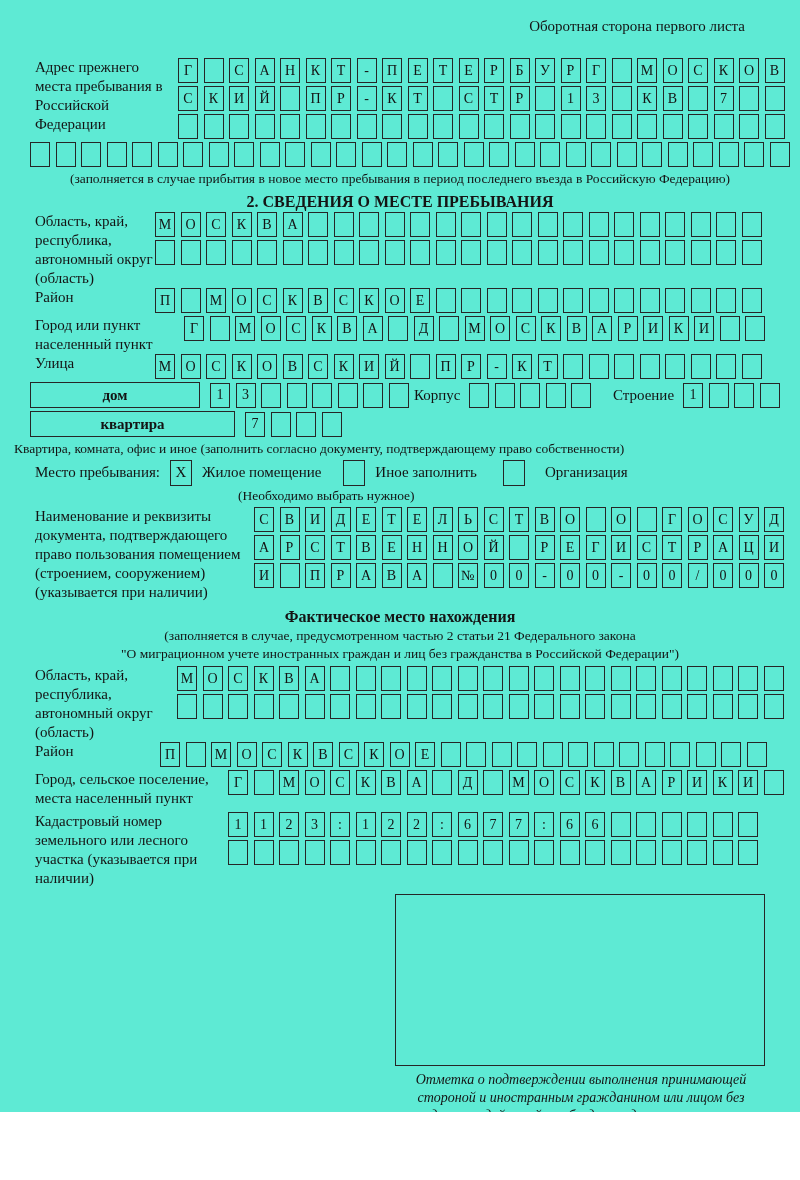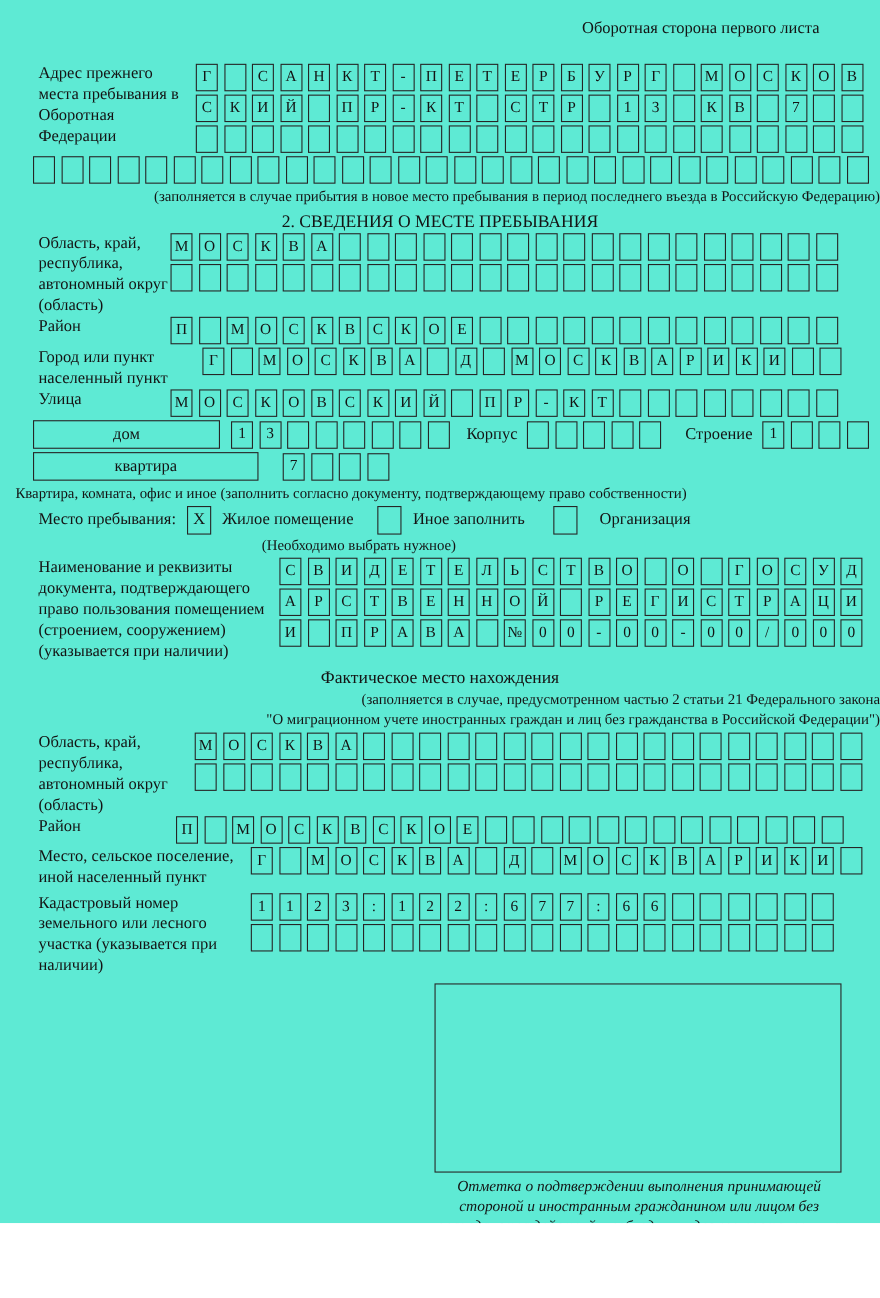--- a/index.html
+++ b/index.html
@@ -18,28 +18,28 @@
   .box {
     box-sizing:border-box; flex:0 0 auto;
     width:20px; height:25px; margin-right:5.5px;
     border:1.5px solid #262626;
     display:inline-flex; align-items:center; justify-content:center;
     font-size:14px; line-height:1;
   }
   .widebox {
     box-sizing:border-box; border:1.5px solid #262626; height:26px;
     display:flex; align-items:center; justify-content:center;
-    font-size:15px; flex:0 0 auto;
+    font-size:15px; flex:0 0 auto;font-weight:bold;
   }
   .hrow { display:flex; align-items:center; }
-  .inline-label { font-size:15px; margin:0 9px 0 10px; }
+  .inline-label { font-size:15px; margin:0 9px 0 0; }
 
   .caption { font-size:13.5px; line-height:18px; }
-  .center { text-align:right; }
-  .sec-title { text-align:center; font-weight:normal; font-size:16px; line-height:21px; margin-top:3px; }
+  .center { text-align:center; }
+  .sec-title { text-align:center; font-weight:bold; font-size:16px; line-height:21px; margin-top:3px; }
 
   .checkbox {
     box-sizing:border-box; width:22px; height:26px; border:1.5px solid #262626;
     display:inline-flex; align-items:center; justify-content:center;
     font-size:15px; margin:0 10px; flex:0 0 auto;
   }
   .stayrow { display:flex; align-items:center; font-size:15px; margin-left:35px; height:29px; }
 
   .markbox {
     box-sizing:border-box; margin:6px 0 0 395px; width:370px; height:172px;
@@ -48,21 +48,21 @@
   .markcaption { margin:5px 0 0 393px; width:376px; text-align:center; font-size:14px; line-height:18px;font-style:italic; }
 </style>
 </head>
 <body>
 
 <div class="page">
 
   <div class="hdr">Оборотная сторона первого листа</div>
 
   <div class="field" style="margin-top:20px">
-    <div class="flabel" style="width:178px">Адрес прежнего места пребывания в Оборотная Федерации</div>
+    <div class="flabel" style="width:178px">Адрес прежнего места пребывания в Российской Федерации</div>
     <div class="rows">
       <div class="boxrow">
           <span class="box">Г</span>
           <span class="box"></span>
           <span class="box">С</span>
           <span class="box">А</span>
           <span class="box">Н</span>
           <span class="box">К</span>
           <span class="box">Т</span>
           <span class="box">-</span>
@@ -349,21 +349,21 @@
     <div class="inline-label" style="margin-left:16px">Строение</div>
     <div class="boxrow" style="margin-bottom:0">
         <span class="box">1</span>
         <span class="box"></span>
         <span class="box"></span>
         <span class="box"></span>
       </div>
   </div>
 
   <div class="hrow" style="margin-left:30px; margin-bottom:3px">
-    <div class="widebox" style="width:205px; margin-right:22px">квартира</div>
+    <div class="widebox" style="width:205px; margin-right:10px">квартира</div>
     <div class="boxrow" style="margin-bottom:0">
         <span class="box">7</span>
         <span class="box"></span>
         <span class="box"></span>
         <span class="box"></span>
       </div>
   </div>
   <div class="caption" style="margin-left:14px">Квартира, комната, офис и иное (заполнить согласно документу, подтверждающему право собственности)</div>
 
   <div class="stayrow">
@@ -540,21 +540,21 @@
           <span class="box"></span>
           <span class="box"></span>
           <span class="box"></span>
           <span class="box"></span>
           <span class="box"></span>
         </div>
       </div>
   </div>
 
   <div class="field">
-    <div class="flabel" style="width:228px">Место, сельское поселение, иной населенный пункт</div>
+    <div class="flabel" style="width:228px">Город, сельское поселение, места населенный пункт</div>
     <div class="rows">
         <div class="boxrow">
           <span class="box">Г</span>
           <span class="box"></span>
           <span class="box">М</span>
           <span class="box">О</span>
           <span class="box">С</span>
           <span class="box">К</span>
           <span class="box">В</span>
           <span class="box">А</span>

